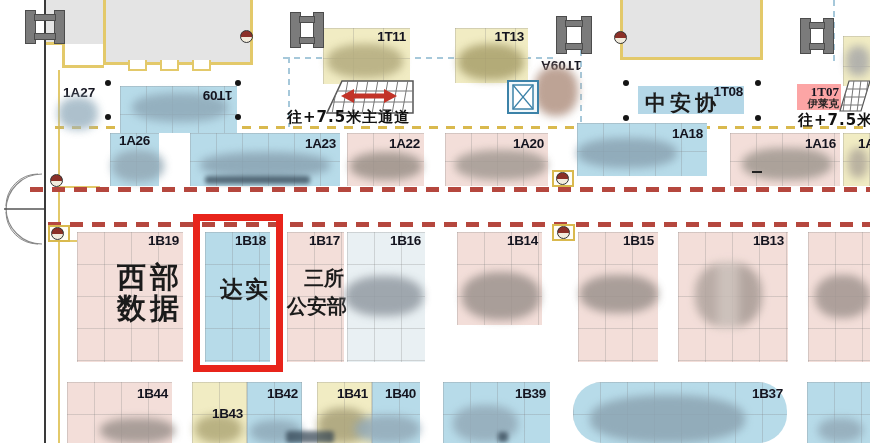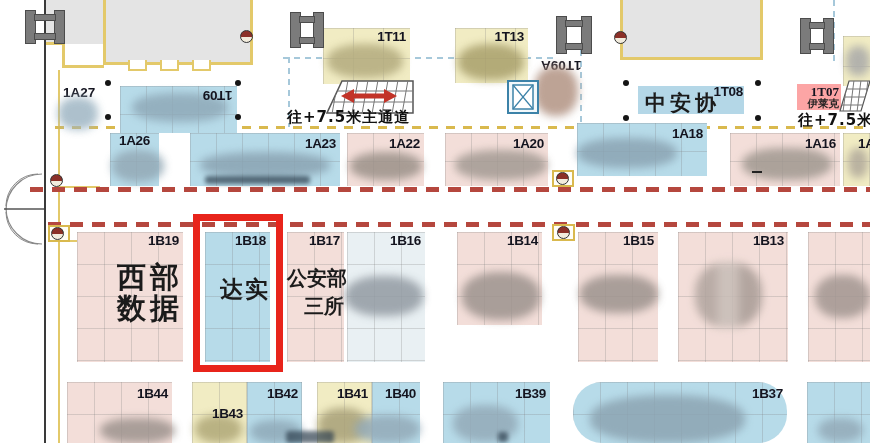--- a/index.html
+++ b/index.html
@@ -260,22 +260,22 @@
   </div>
   <div class="booth blue grid" style="left:205px;top:232px;width:65px;height:130px;">
     <span class="blabel">1B18</span>
     <div class="bname" style="top:42px;font-size:23px;letter-spacing:2px;">
       <span class="bname-line">达实</span>
     </div>
   </div>
   <div class="booth pink grid" style="left:287px;top:232px;width:57px;height:130px;">
     <span class="blabel">1B17</span>
     <div class="bname" style="top:32px;font-size:20px;line-height:28px;">
+      <span class="bname-line">三所</span>
       <span class="bname-line">公安部</span>
-      <span class="bname-line">三所</span>
     </div>
   </div>
   <div class="booth lblue grid" style="left:347px;top:232px;width:78px;height:130px;">
     <div class="blob" style="left:-2px;top:44px;width:78px;height:40px;background:#939ba3;"></div>
     <span class="blabel">1B16</span>
   </div>
   <div class="booth pink grid" style="left:457px;top:232px;width:85px;height:93px;">
     <div class="blob" style="left:5px;top:40px;width:78px;height:48px;background:#9d938e;"></div>
     <span class="blabel">1B14</span>
   </div>

